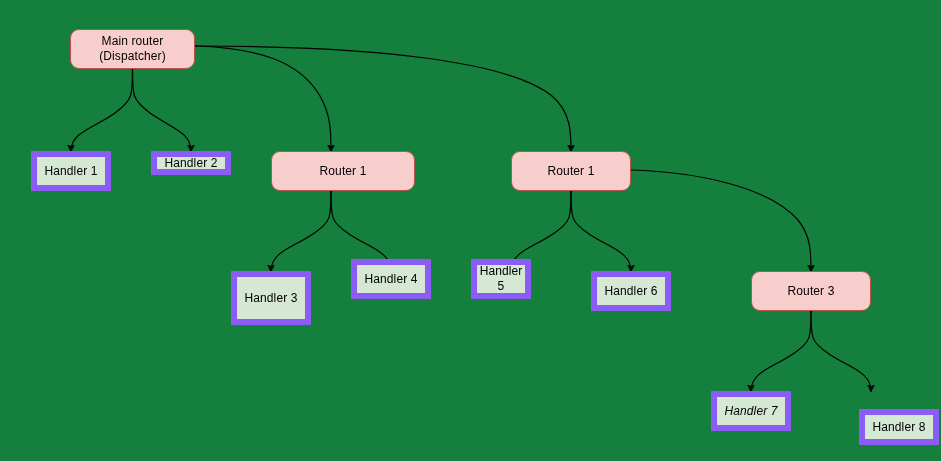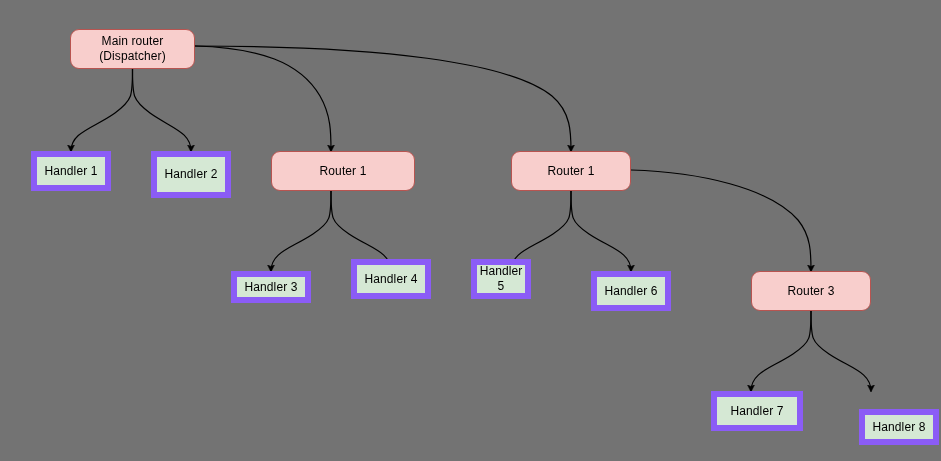--- a/index.html
+++ b/index.html
@@ -8,21 +8,21 @@
     padding: 0;
     background: #ffffff;
   }
   body {
     font-family: "Liberation Sans", sans-serif;
   }
   #diagram-canvas {
     position: relative;
     width: 941px;
     height: 461px;
-    background: #737373;
+    background: #15803d;
     overflow: hidden;
   }
   #edge-layer {
     position: absolute;
     left: 0;
     top: 0;
     width: 941px;
     height: 461px;
     pointer-events: none;
   }
@@ -78,25 +78,25 @@
         <path d="M 631 170 C 700 172 770 188 798 220 C 811 236 811 253 811 271" fill="none" stroke="#000000" stroke-width="1.2" stroke-linecap="round" marker-end="url(#arrowhead)"></path>
         <path d="M 811 311 C 811 338 811 342 793 354 C 772 368 751 372 751 391" fill="none" stroke="#000000" stroke-width="1.2" stroke-linecap="round" marker-end="url(#arrowhead)"></path>
         <path d="M 811 311 C 811 338 811 342 829 354 C 850 368 871 372 871 391" fill="none" stroke="#000000" stroke-width="1.2" stroke-linecap="round" marker-end="url(#arrowhead)"></path>
       </g>
   </svg>
 
   <div id="node-layer">
       <div class="node node-router" style="left: 70px; top: 29px; width: 125px; height: 40px;"><span class="node-label">Main router
 (Dispatcher)</span></div>
       <div class="node node-handler" style="left: 31px; top: 151px; width: 80px; height: 40px;"><span class="node-label">Handler 1</span></div>
-      <div class="node node-handler" style="left: 151px; top: 151px; width: 80px; height: 47px;"><span class="node-label">Handler 2</span></div>
+      <div class="node node-handler" style="left: 151px; top: 151px; width: 80px; height: 24px;"><span class="node-label">Handler 2</span></div>
       <div class="node node-router" style="left: 271px; top: 151px; width: 144px; height: 40px;"><span class="node-label">Router 1</span></div>
       <div class="node node-router" style="left: 511px; top: 151px; width: 120px; height: 40px;"><span class="node-label">Router 1</span></div>
-      <div class="node node-handler" style="left: 231px; top: 271px; width: 80px; height: 32px;"><span class="node-label">Handler 3</span></div>
+      <div class="node node-handler" style="left: 231px; top: 271px; width: 80px; height: 54px;"><span class="node-label">Handler 3</span></div>
       <div class="node node-handler" style="left: 351px; top: 259px; width: 80px; height: 40px;"><span class="node-label">Handler 4</span></div>
       <div class="node node-handler" style="left: 471px; top: 259px; width: 60px; height: 40px;"><span class="node-label">Handler 5</span></div>
       <div class="node node-handler" style="left: 591px; top: 271px; width: 80px; height: 40px;"><span class="node-label">Handler 6</span></div>
       <div class="node node-router" style="left: 751px; top: 271px; width: 120px; height: 40px; align-items: center;"><span class="node-label">Router 3</span></div>
-      <div class="node node-handler" style="left: 711px; top: 391px; width: 92px; height: 40px;"><span class="node-label">Handler 7</span></div>
+      <div class="node node-handler" style="left: 711px; top: 391px; width: 80px; height: 40px; font-style: italic;"><span class="node-label">Handler 7</span></div>
       <div class="node node-handler" style="left: 831px; top: 409px; width: 80px; height: 36px; margin-left: 28px;"><span class="node-label">Handler 8</span></div>
     </div>
 
 </div>
 
 </body></html>

